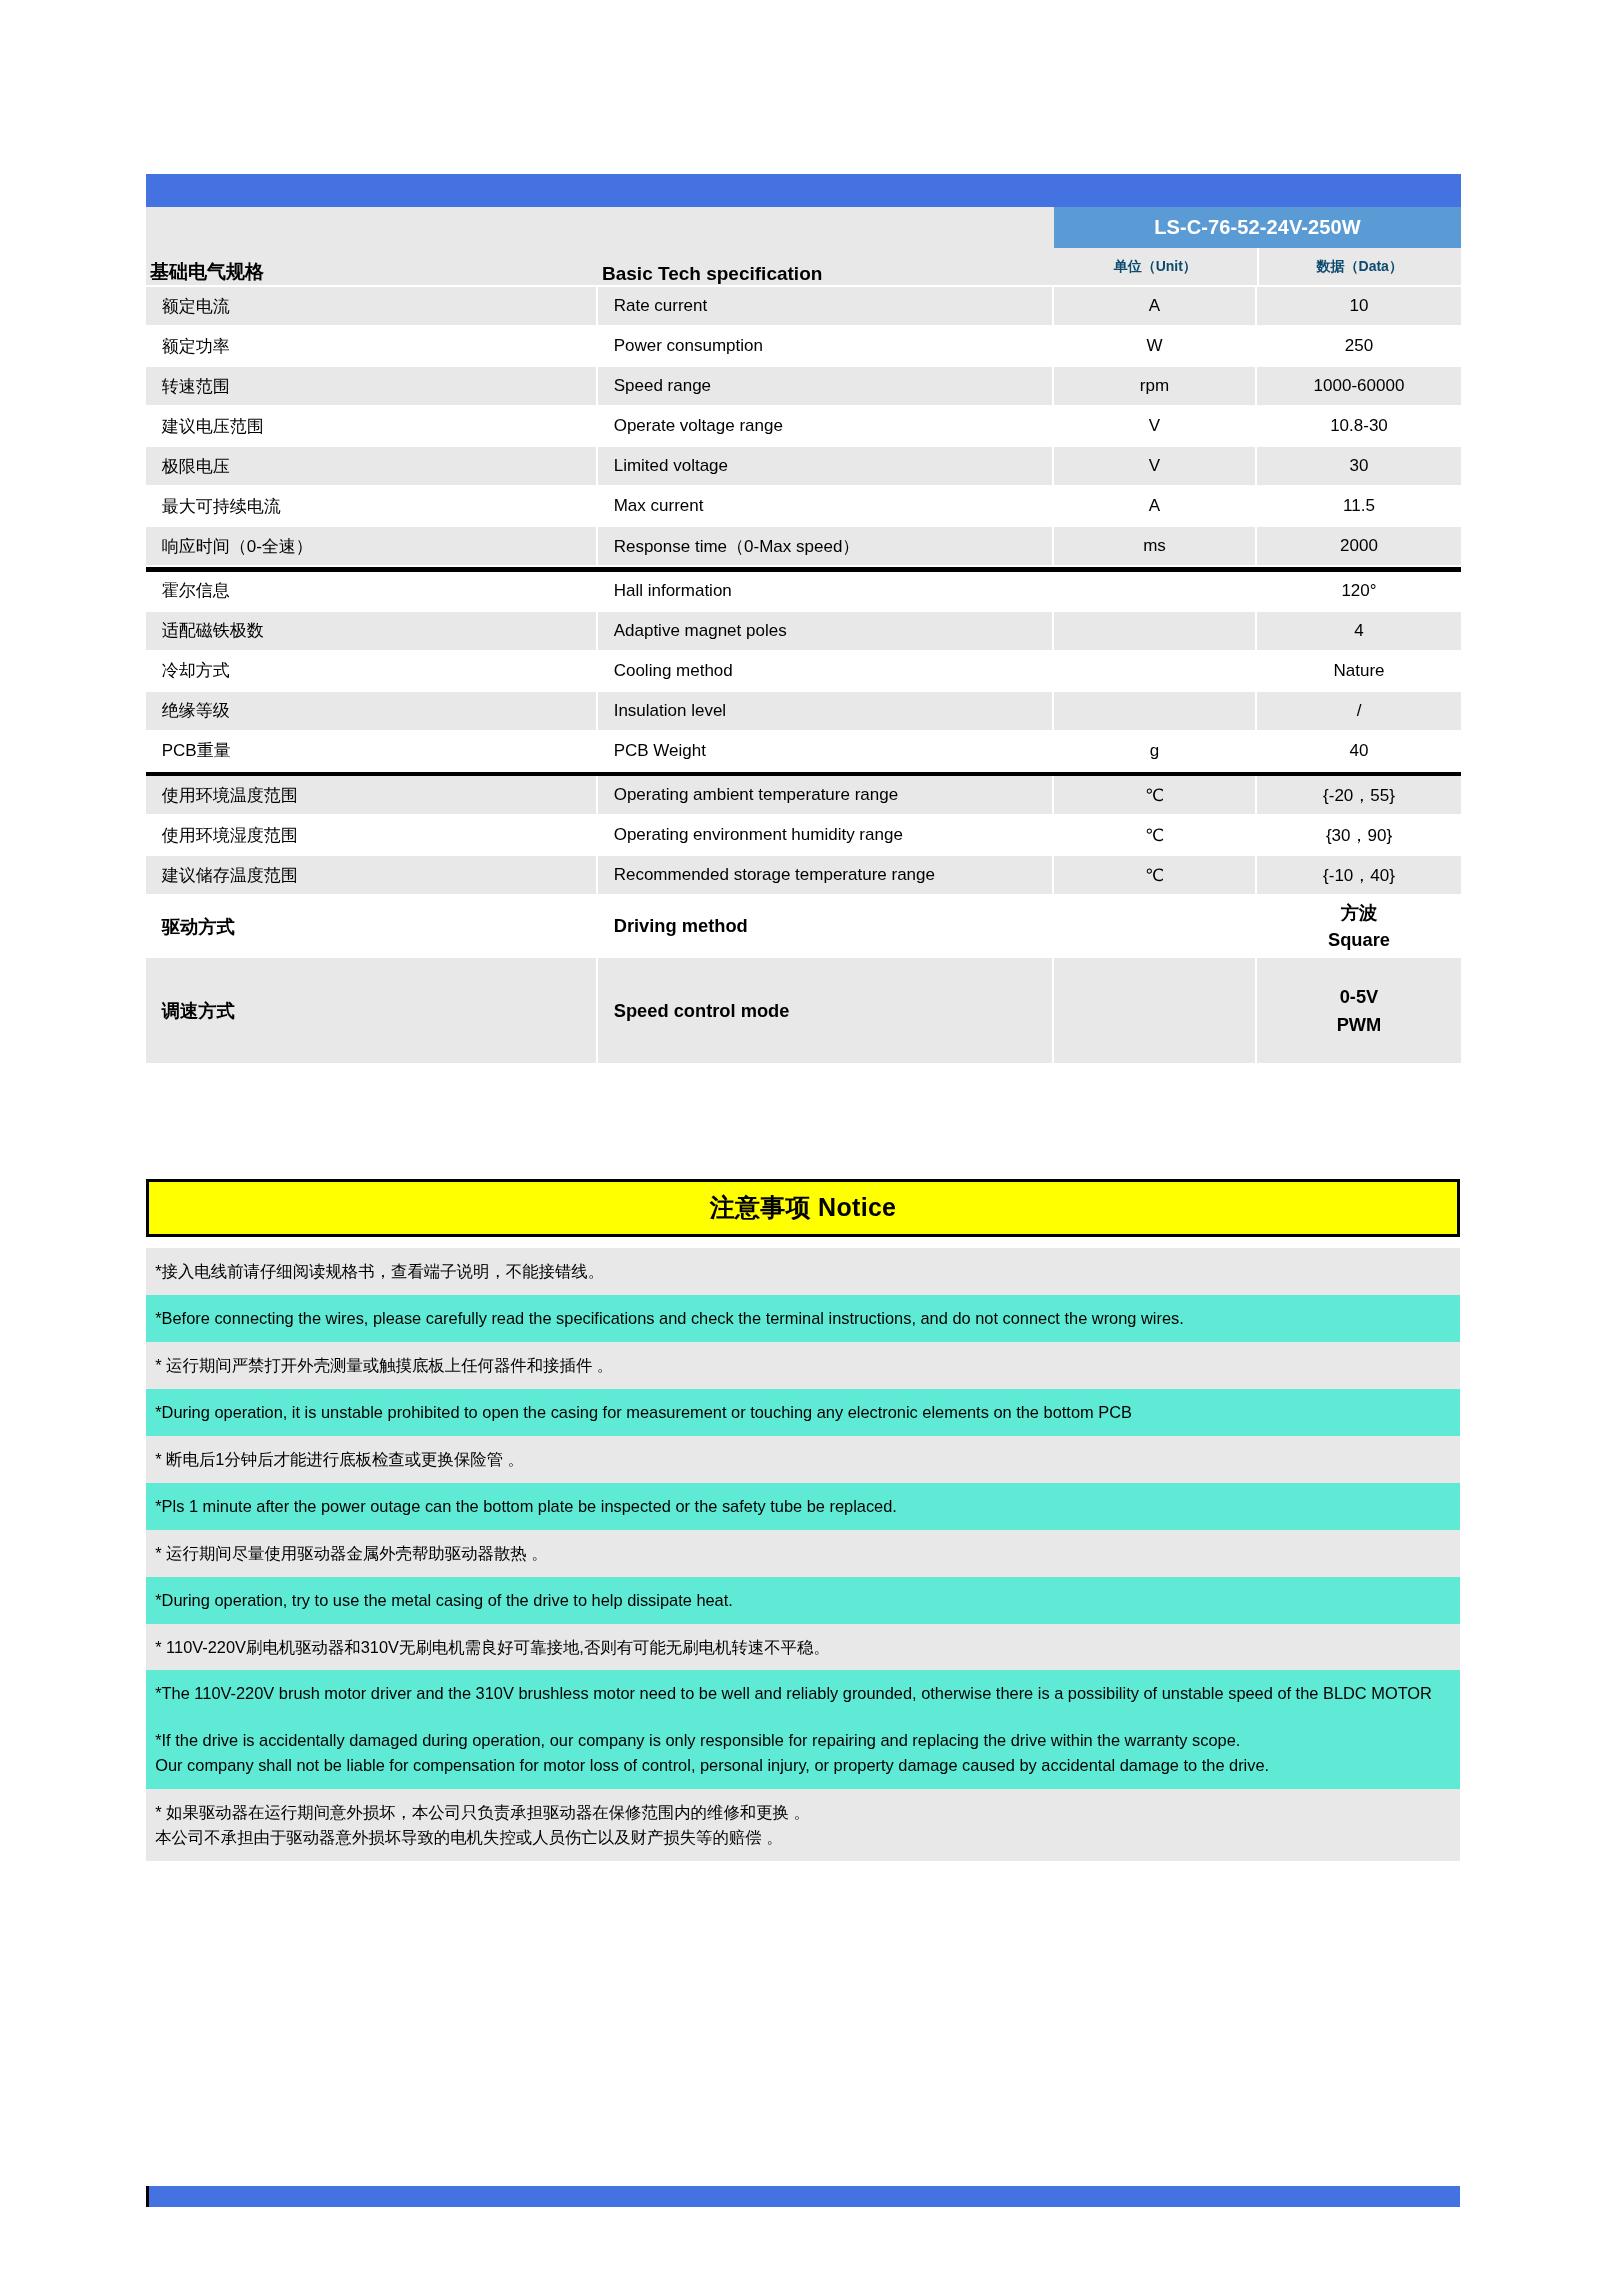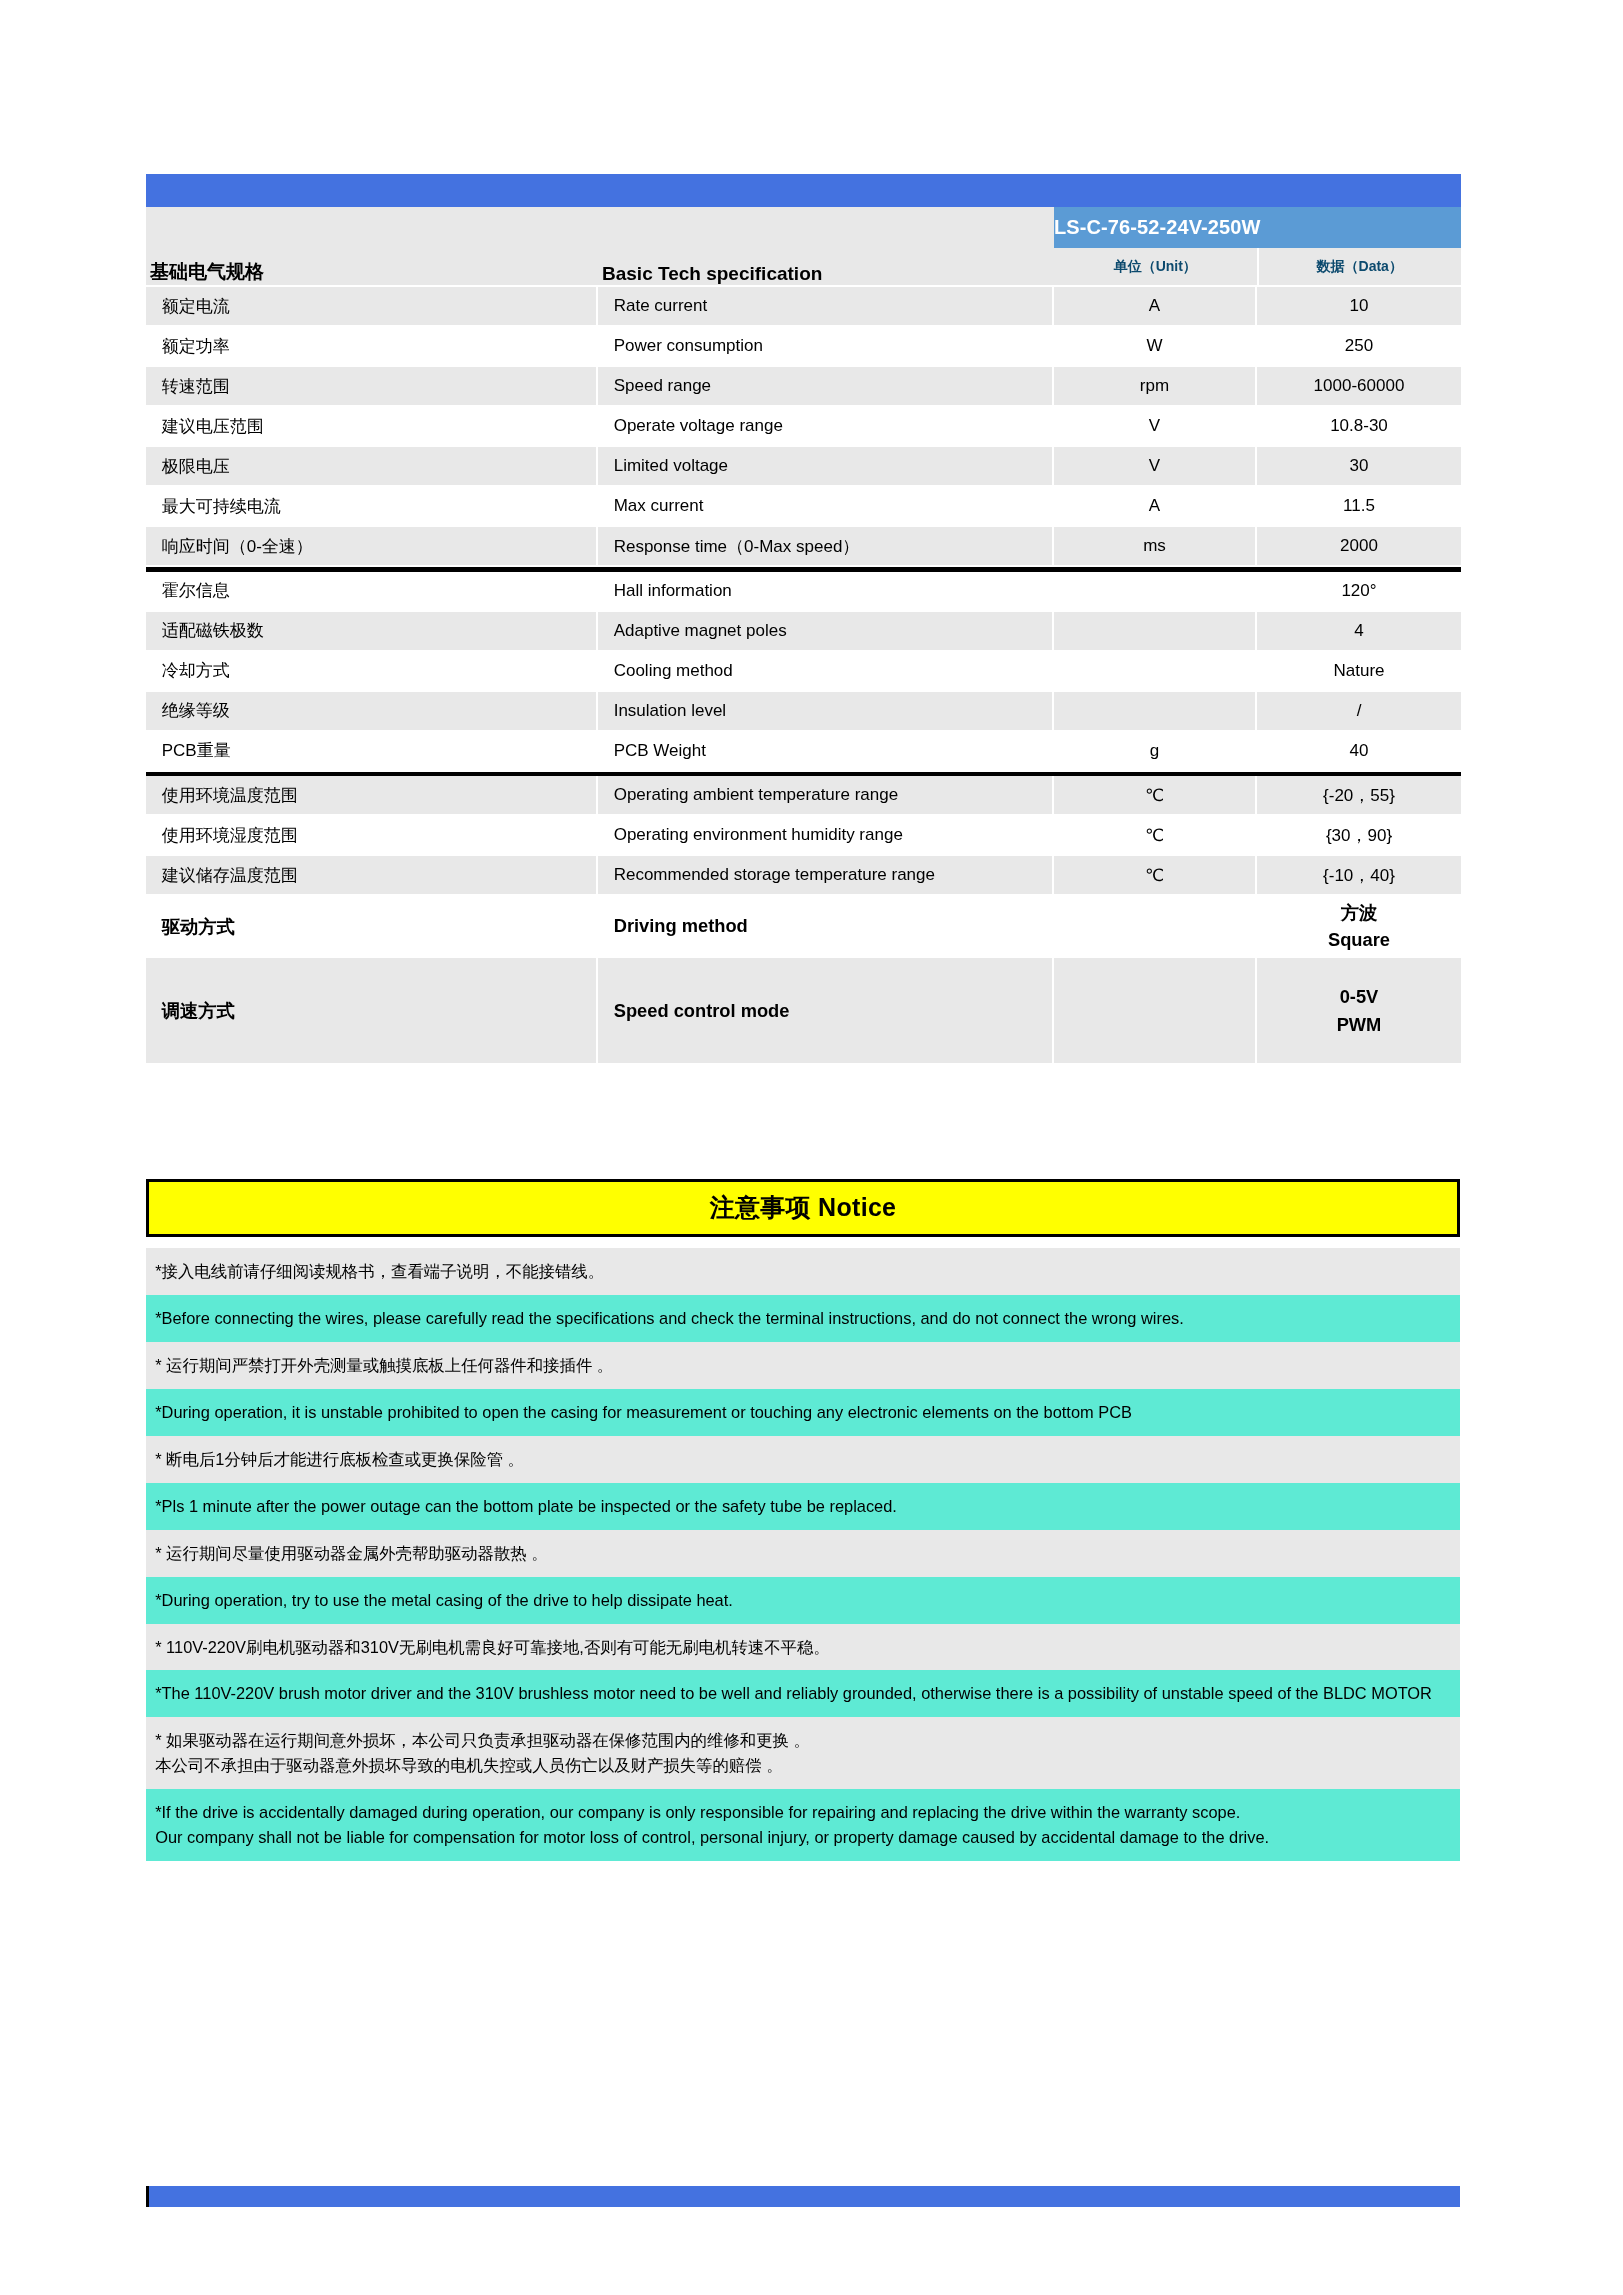--- a/index.html
+++ b/index.html
@@ -67,21 +67,21 @@
   .hdr td.model-stack {
     padding: 0;
     vertical-align: top;
     background: #e8e8e8;
   }
   .model-banner {
     background: #5b9bd5;
     color: #ffffff;
     font-size: 20px;
     font-weight: bold;
-    text-align: left;
+    text-align: center;
     line-height: 41px;
     height: 41px;
     letter-spacing: 0.1px;
   }
   .subhdr-row {
     display: flex;
     height: 37px;
   }
   .subhdr-cell {
     flex: 1 1 50%;
@@ -363,27 +363,27 @@
       <span class="line">*During operation, try to use the metal casing of the drive to help dissipate heat.</span>
     </div>
 
     <div class="note cn">
       <span class="line">* 110V-220V刷电机驱动器和310V无刷电机需良好可靠接地,否则有可能无刷电机转速不平稳。</span>
     </div>
     <div class="note en">
       <span class="line">*The 110V-220V brush motor driver and the 310V brushless motor need to be well and reliably grounded, otherwise there is a possibility of unstable speed of the BLDC MOTOR</span>
     </div>
 
+    <div class="note en">
+      <span class="line">*If the drive is accidentally damaged during operation, our company is only responsible for repairing and replacing the drive within the warranty scope.</span>
+      <span class="line">Our company shall not be liable for compensation for motor loss of control, personal injury, or property damage caused by accidental damage to the drive.</span>
+    </div>
     <div class="note cn">
       <span class="line">* 如果驱动器在运行期间意外损坏，本公司只负责承担驱动器在保修范围内的维修和更换 。</span>
       <span class="line"> 本公司不承担由于驱动器意外损坏导致的电机失控或人员伤亡以及财产损失等的赔偿 。</span>
     </div>
-    <div class="note en">
-      <span class="line">*If the drive is accidentally damaged during operation, our company is only responsible for repairing and replacing the drive within the warranty scope.</span>
-      <span class="line">Our company shall not be liable for compensation for motor loss of control, personal injury, or property damage caused by accidental damage to the drive.</span>
-    </div>
 
   </div>
 
   <div class="frame footer-bar"></div>
 
 </div>
 
 
 </body></html>

